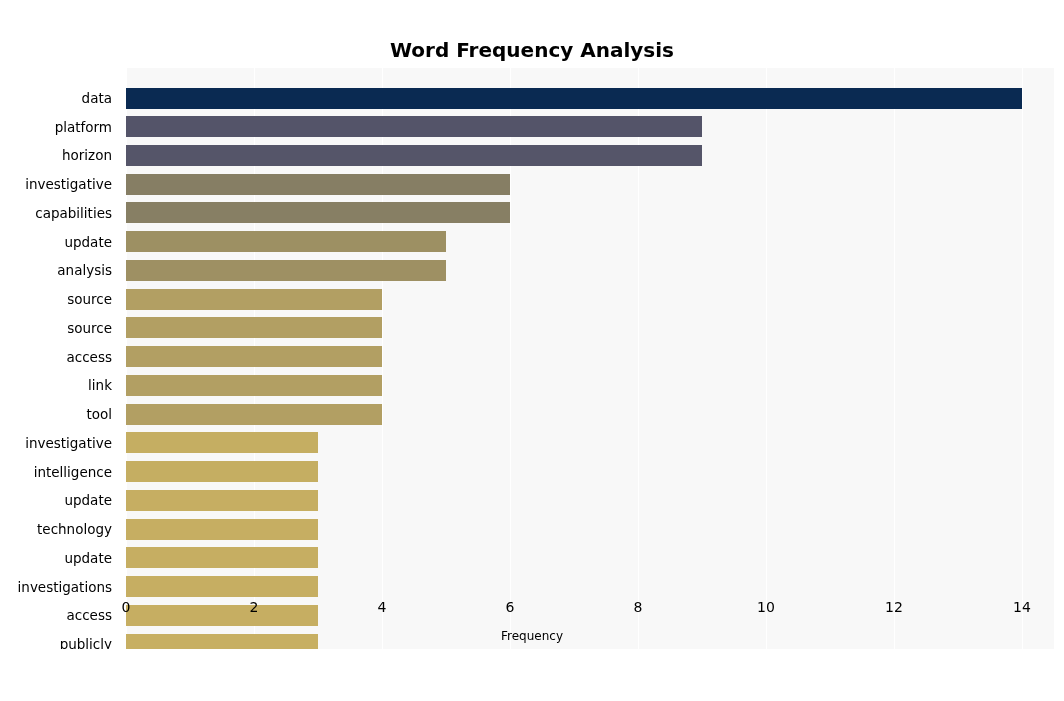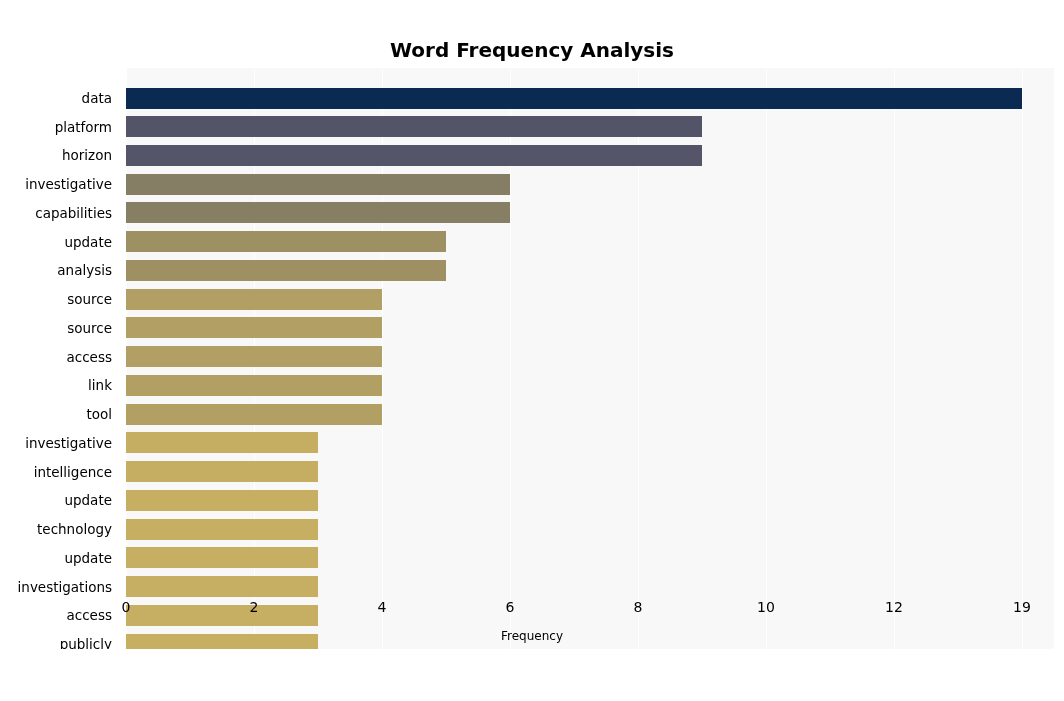--- a/index.html
+++ b/index.html
@@ -131,14 +131,14 @@
     <div class="ytick" style="top: 554.526px;">investigations</div>
     <div class="ytick" style="top: 583.263px;">access</div>
     <div class="ytick" style="top: 612px;">publicly</div>
     <div class="xtick" style="left: 126px;">0</div>
     <div class="xtick" style="left: 254px;">2</div>
     <div class="xtick" style="left: 382px;">4</div>
     <div class="xtick" style="left: 510px;">6</div>
     <div class="xtick" style="left: 638px;">8</div>
     <div class="xtick" style="left: 766px;">10</div>
     <div class="xtick" style="left: 894px;">12</div>
-    <div class="xtick" style="left: 1022px;">19</div>
+    <div class="xtick" style="left: 1022px;">14</div>
   </div>
 
 </body></html>

